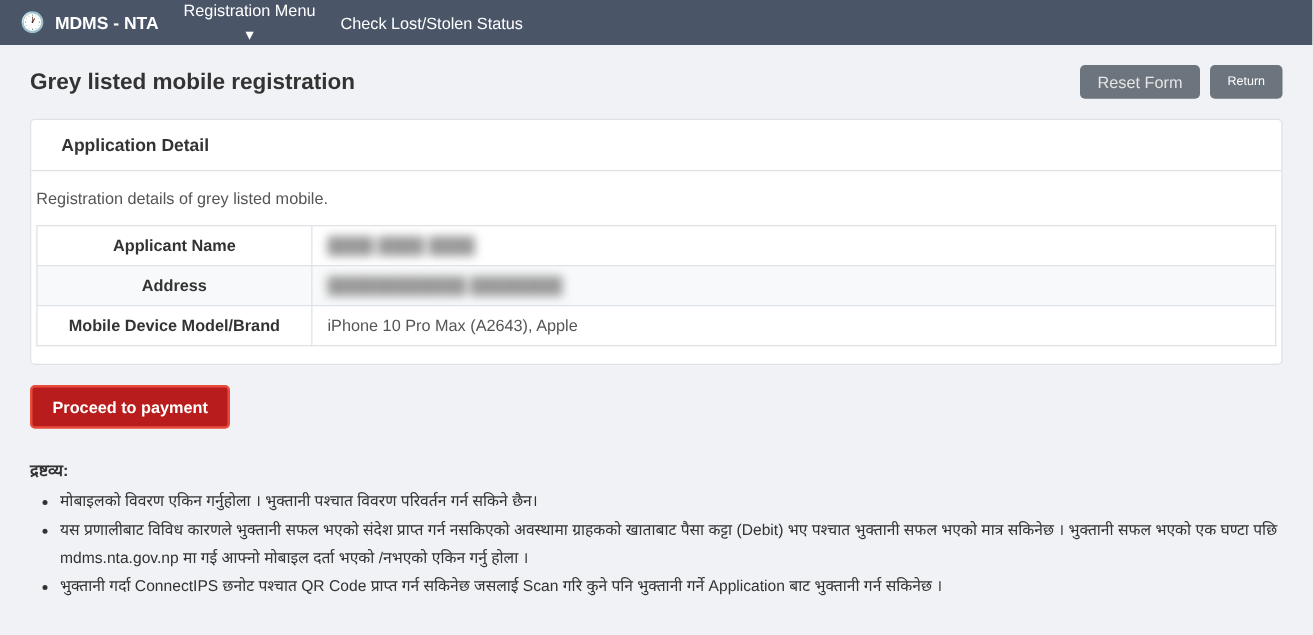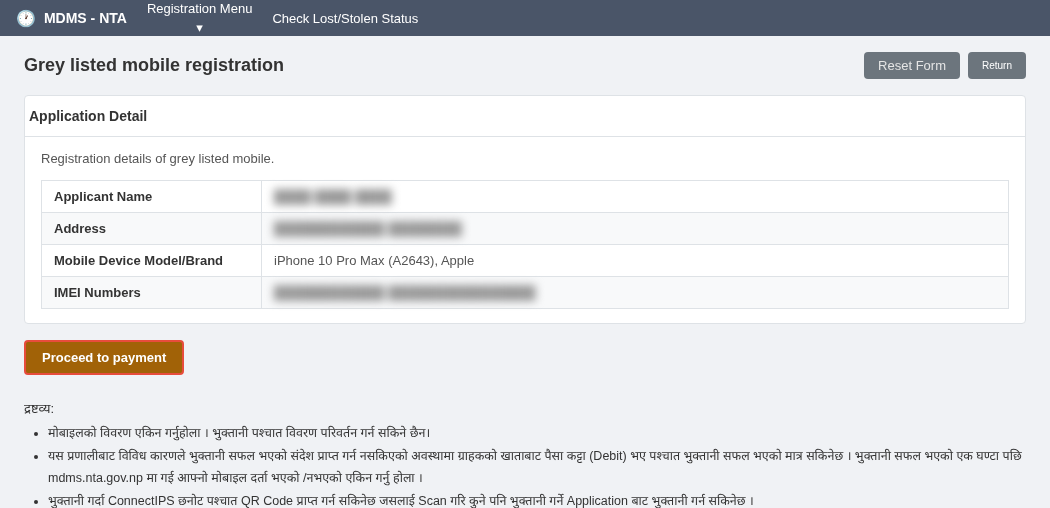--- a/index.html
+++ b/index.html
@@ -82,28 +82,28 @@
     }
 
     
     .card {
       background: #fff;
       border: 1px solid #dee2e6;
       border-radius: 4px;
       margin-bottom: 16px;
     }
     .card-header {
-      padding: 12px 4px;
+      padding: 12px 24px;
       font-weight: 700;
       font-size: 14px;
       color: #333;
       border-bottom: 1px solid #dee2e6;
     }
     .card-body {
-      padding: 14px 16px;
+      padding: 14px 4px;
     }
     .card-description {
       color: #555;
       margin-bottom: 14px;
       font-size: 13px;
     }
 
     
     .detail-table {
       width: 100%;
@@ -115,47 +115,48 @@
       font-size: 13px;
     }
     .detail-table tr:nth-child(even) {
       background: #f8f9fa;
     }
     .detail-table .label-col {
       font-weight: 600;
       color: #333;
       width: 220px;
       background: #fff;
+      text-align: center;
     }
     .detail-table tr:nth-child(even) .label-col {
       background: #f8f9fa;
     }
     .detail-table .value-col {
       color: #555;
     }
 
     
     .btn-proceed {
-      background: #a16207;
+      background: #b91c1c;
       color: #fff;
       border: 2px solid #e74c3c;
       padding: 8px 16px;
       border-radius: 4px;
       cursor: pointer;
       font-size: 13px;
       font-weight: 600;
       margin-bottom: 16px;
     }
 
     
     .notes-section {
       margin-top: 8px;
     }
     .notes-title {
-      font-weight: 400;
+      font-weight: 700;
       font-size: 13px;
       color: #333;
       margin-bottom: 6px;
     }
     .notes-list {
       list-style: disc;
       padding-left: 24px;
       color: #333;
       font-size: 12.5px;
       line-height: 1.7;
@@ -209,24 +210,20 @@
               <td class="value-col" style="filter: blur(4px); color: rgb(153, 153, 153); user-select: none;">████ ████ ████</td>
             </tr>
             <tr>
               <td class="label-col">Address</td>
               <td class="value-col" style="filter: blur(4px); color: rgb(153, 153, 153); user-select: none;">████████████ ████████</td>
             </tr>
             <tr>
               <td class="label-col">Mobile Device Model/Brand</td>
               <td class="value-col">iPhone 10 Pro Max (A2643), Apple</td>
             </tr>
-            <tr>
-              <td class="label-col">IMEI Numbers</td>
-              <td class="value-col" style="filter: blur(4px); color: rgb(153, 153, 153); user-select: none;">████████████ ████████████████</td>
-            </tr>
           </tbody>
       </table>
     </div>
   </div>
 
   
   <button class="btn-proceed">Proceed to payment</button>
 
   
   <div class="notes-section">

